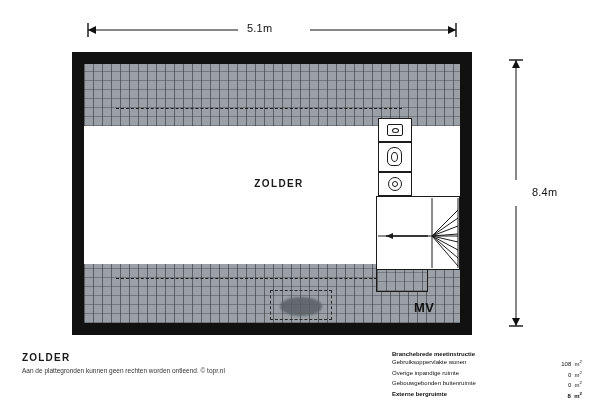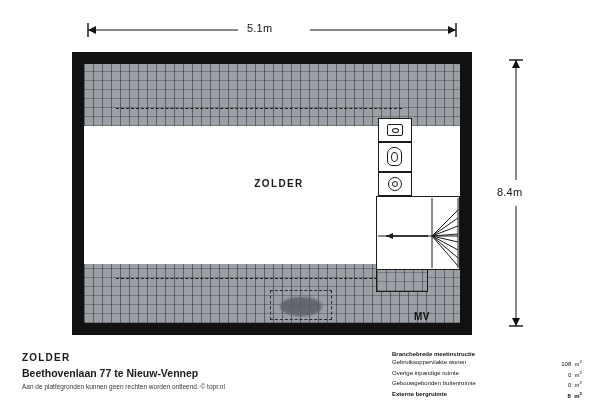--- a/index.html
+++ b/index.html
@@ -31,21 +31,21 @@
     font-size: 11px;
     color: #111;
     letter-spacing: 0.2px;
     white-space: nowrap;
   }
   #dim-top-label {
     left: 247px;
     top: 22px;
   }
   #dim-right-label {
-    left: 497px;
+    left: 532px;
     top: 186px;
   }
 
   
   .wall-outer {
     position: absolute;
     left: 72px;
     top: 52px;
     width: 400px;
     height: 283px;
@@ -178,22 +178,22 @@
   #stair-svg {
     position: absolute;
     left: 292px;
     top: 132px;
   }
 
   
   #mv-label {
     position: absolute;
     left: 330px;
-    top: 247px;
-    font-size: 10px;
+    top: 236px;
+    font-size: 13px;
     font-weight: bold;
     letter-spacing: 0.4px;
     color: #111;
   }
 
   
   #dormer {
     position: absolute;
     left: 186px;
     top: 226px;
@@ -350,21 +350,20 @@
 
       <div id="mv-label">MV</div>
 
     </div>
   </div>
 </div>
 
 <div id="footer">
   <div id="footer-left">
     <div id="footer-title">ZOLDER</div>
-    <div id="footer-address">Beethovenlaan 77 te Nieuw-Vennep</div>
     <div id="footer-disclaimer">Aan de plattegronden kunnen geen rechten worden ontleend. © topr.nl</div>
   </div>
 
   <div id="legend">
     <div class="legend-title">Branchebrede meetinstructie</div>
     <div id="legend-rows">
         <div class="legend-row">
           <span class="lbl">Gebruiksoppervlakte wonen</span>
           <span class="val">108&nbsp;&nbsp;m<span class="unit-sup">2</span></span>
         </div>

